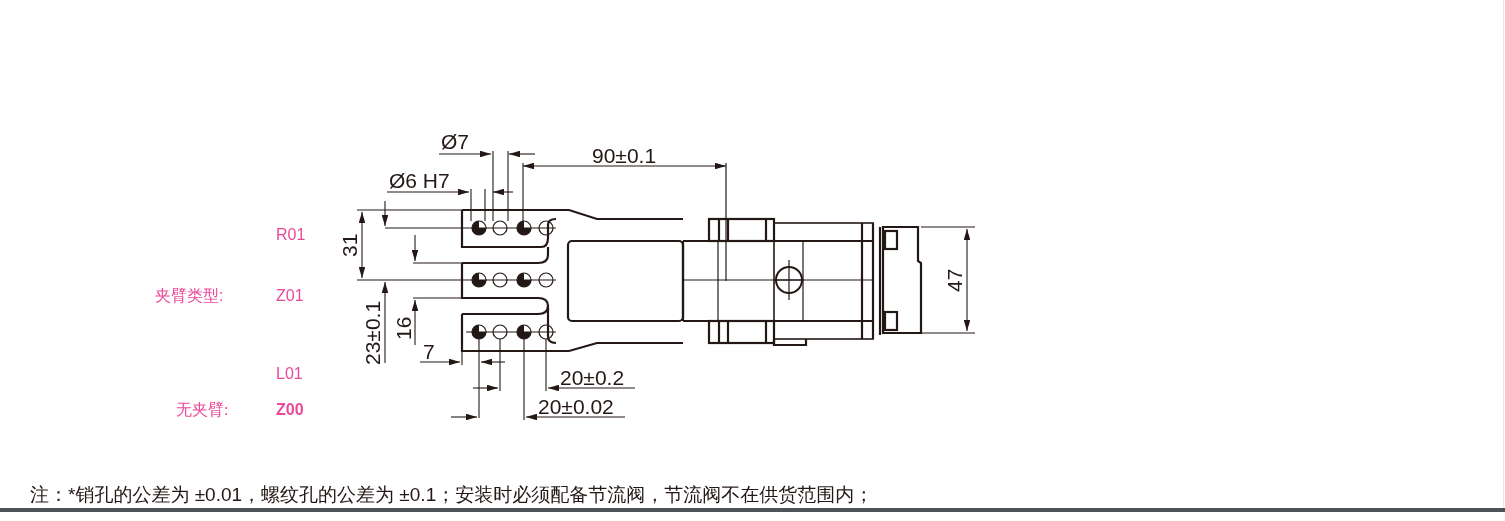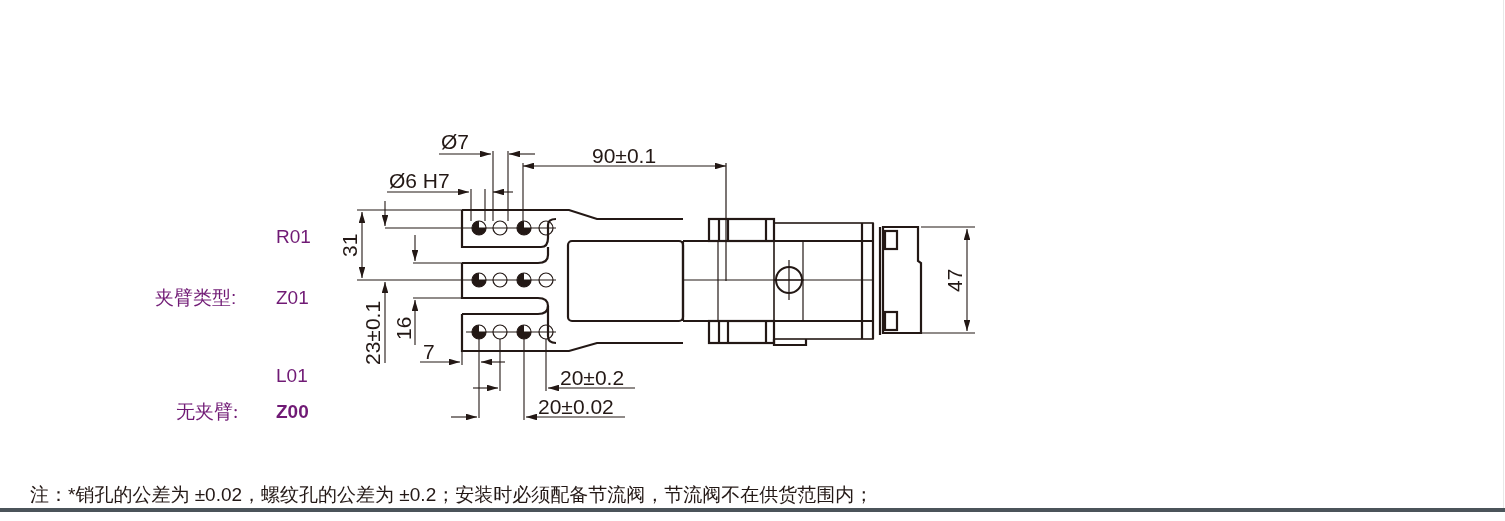--- a/index.html
+++ b/index.html
@@ -1,19 +1,19 @@
 <!DOCTYPE html>
 <html><head>
 <meta charset="utf-8">
 <style>
   html, body { margin: 0; padding: 0; background: #ffffff; }
   body { width: 1505px; height: 521px; position: relative; overflow: hidden;
          font-family: "Liberation Sans", "DejaVu Sans", sans-serif; color: #231815; }
   .canvas { position: absolute; left: 0; top: 3px; width: 1505px; height: 521px; }
-  .lbl { position: absolute; font-size: 19px; line-height: 1; color: #701a75; white-space: nowrap; }
+  .lbl { position: absolute; font-size: 16px; line-height: 1; color: #ec4899; white-space: nowrap; }
   .note { position: absolute; left: 30px; top: 482px; font-size: 19px; color: #231815; white-space: nowrap; }
   .bottom-bar { position: absolute; left: 0; top: 508px; width: 1505px; height: 4px; background: #4b545a; }
   .right-edge { position: absolute; left: 1503px; top: 0; width: 1px; height: 508px; background: #e8e8e8; }
   svg text { font-family: "Liberation Sans", "DejaVu Sans", sans-serif; fill: #231815; }
 </style>
 </head>
 <body>
 
 <div class="canvas">
   <svg width="1505" height="521" viewBox="0 0 1505 521">
@@ -183,15 +183,15 @@
 
   
   <div class="lbl" style="left:276px; top:224px;">R01</div>
   <div class="lbl" style="left:155px; top:285px;text-align:center;">夹臂类型:</div>
   <div class="lbl" style="left:276px; top:285px;">Z01</div>
   <div class="lbl" style="left:276px; top:363px;">L01</div>
   <div class="lbl" style="left:176px; top:399px;font-family:Liberation Serif, serif;">无夹臂:</div>
   <div class="lbl" style="left:276px; top:399px;font-weight:bold;">Z00</div>
 </div>
 
-<div class="note">注：*销孔的公差为 ±0.02，螺纹孔的公差为 ±0.2；安装时必须配备节流阀，节流阀不在供货范围内；</div>
+<div class="note">注：*销孔的公差为 ±0.01，螺纹孔的公差为 ±0.1；安装时必须配备节流阀，节流阀不在供货范围内；</div>
 <div class="right-edge"></div>
 <div class="bottom-bar"></div>
 
 </body></html>

